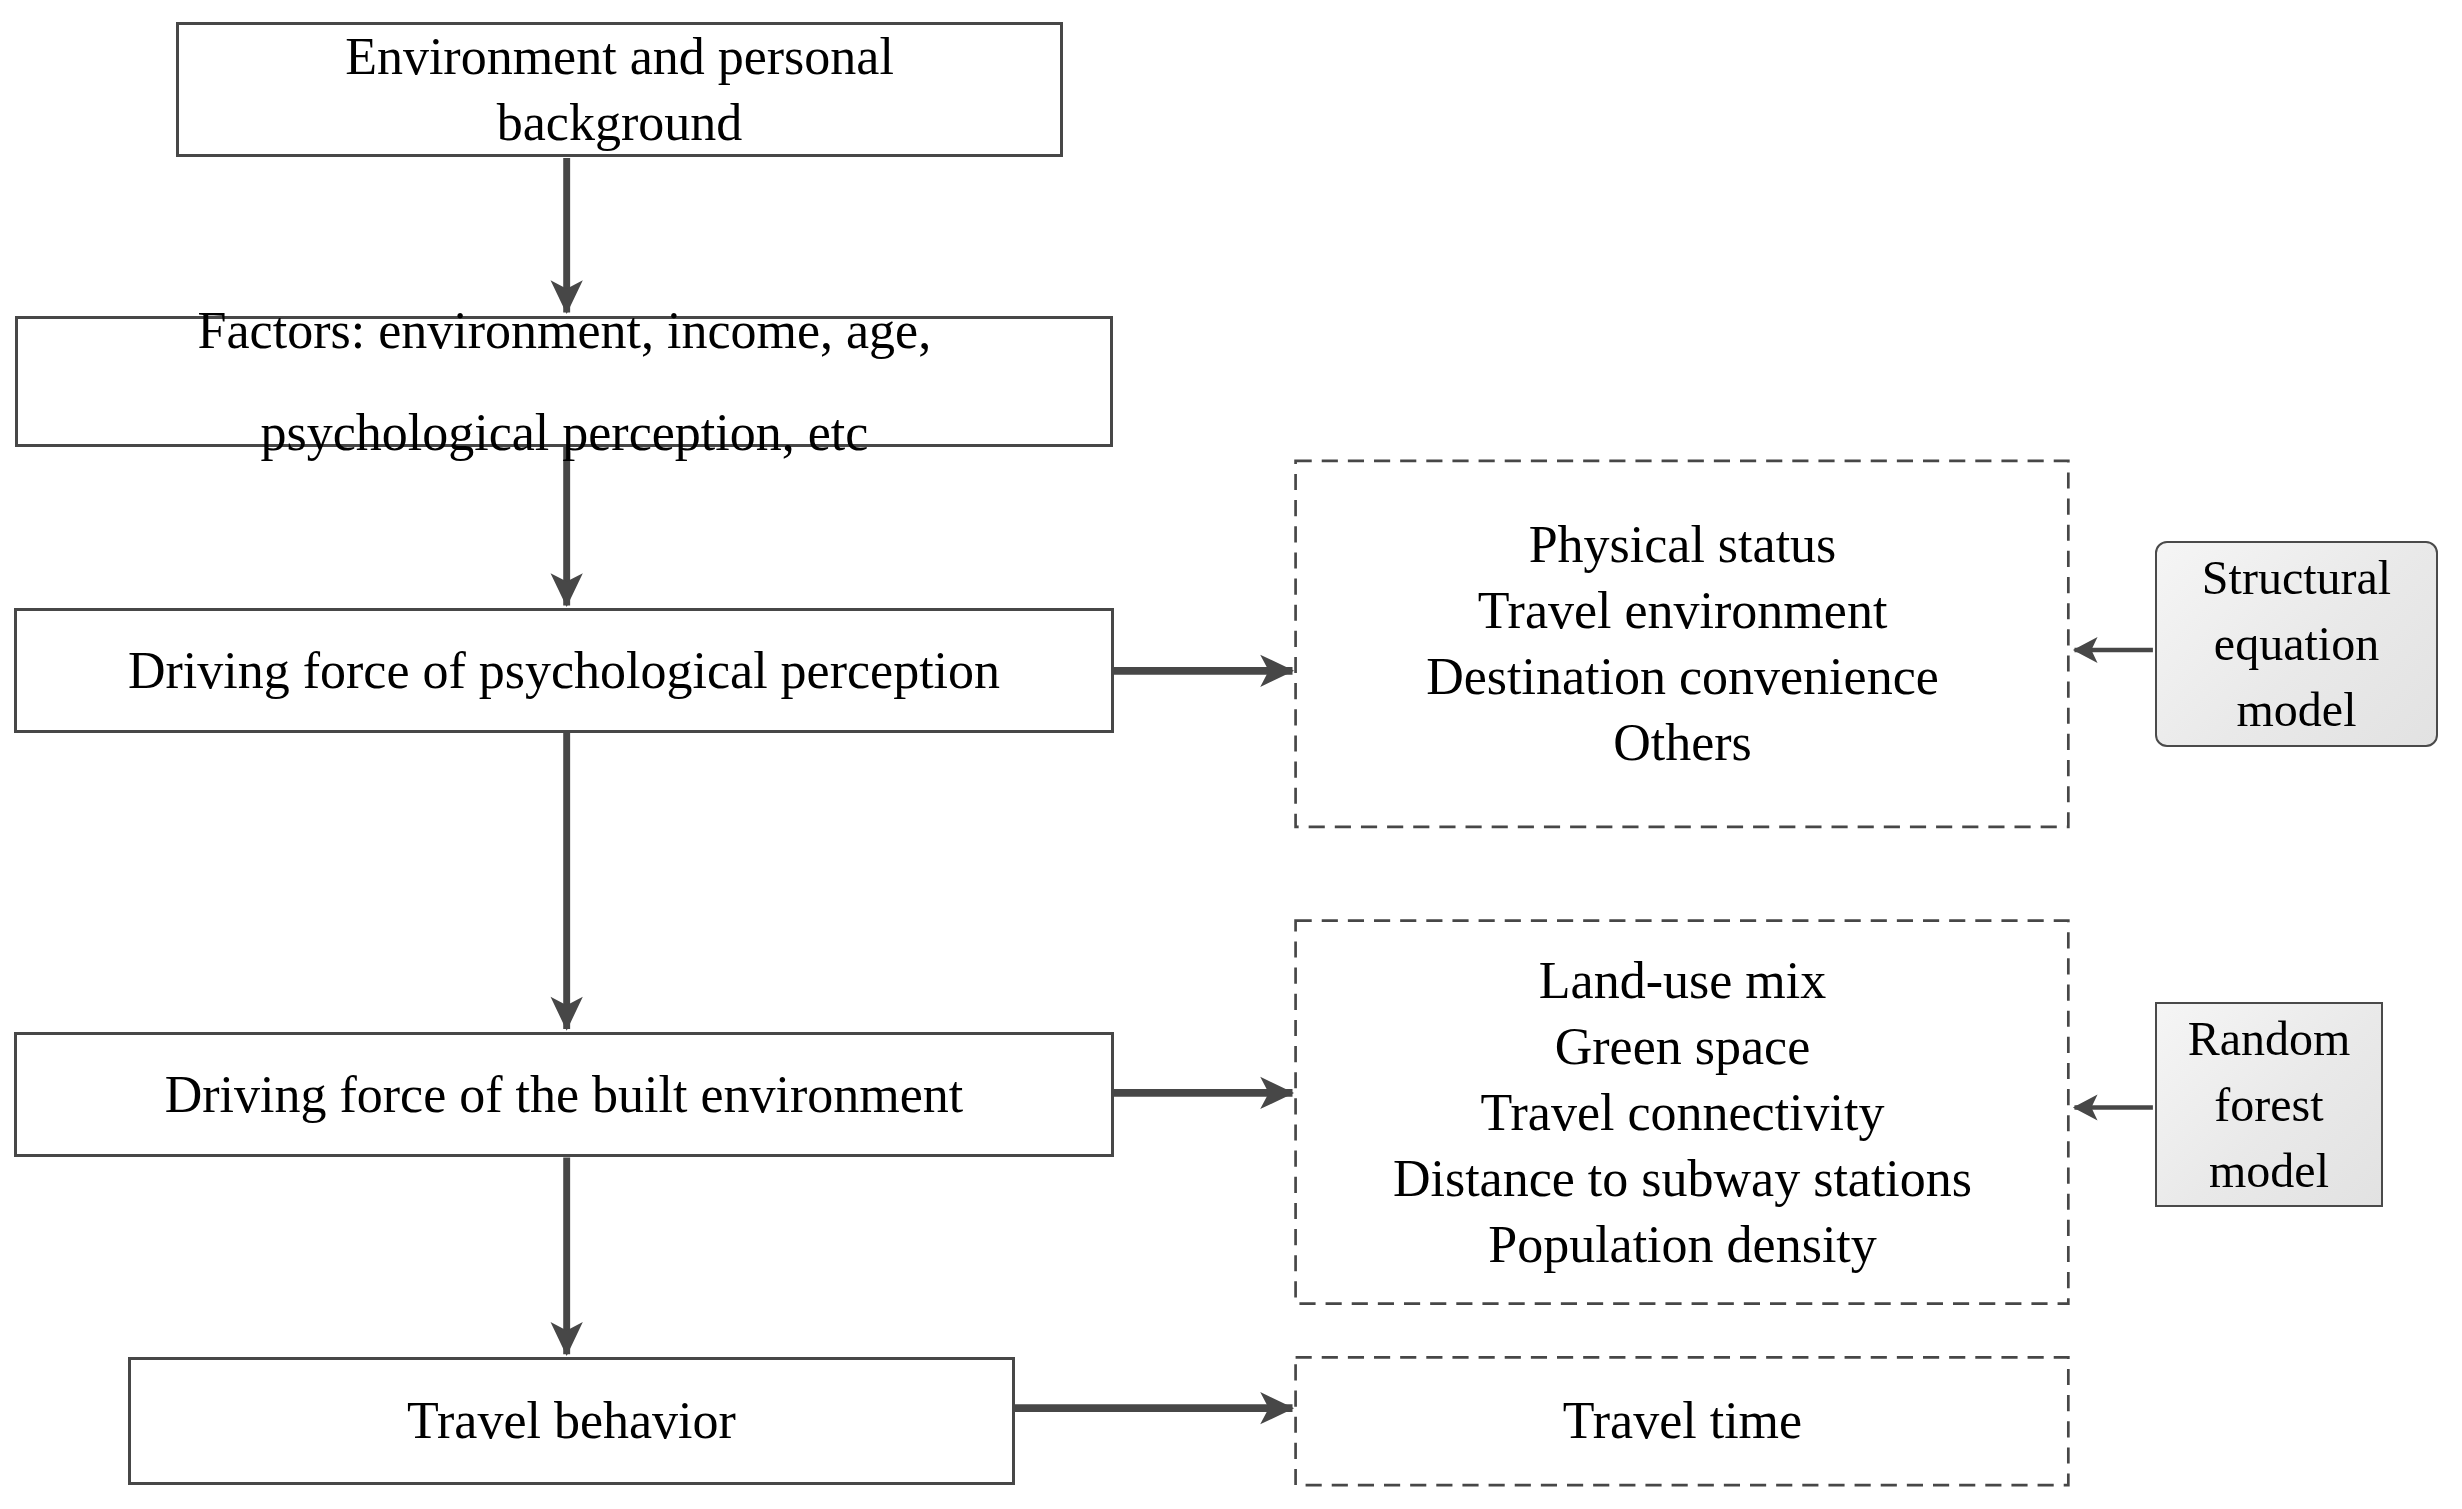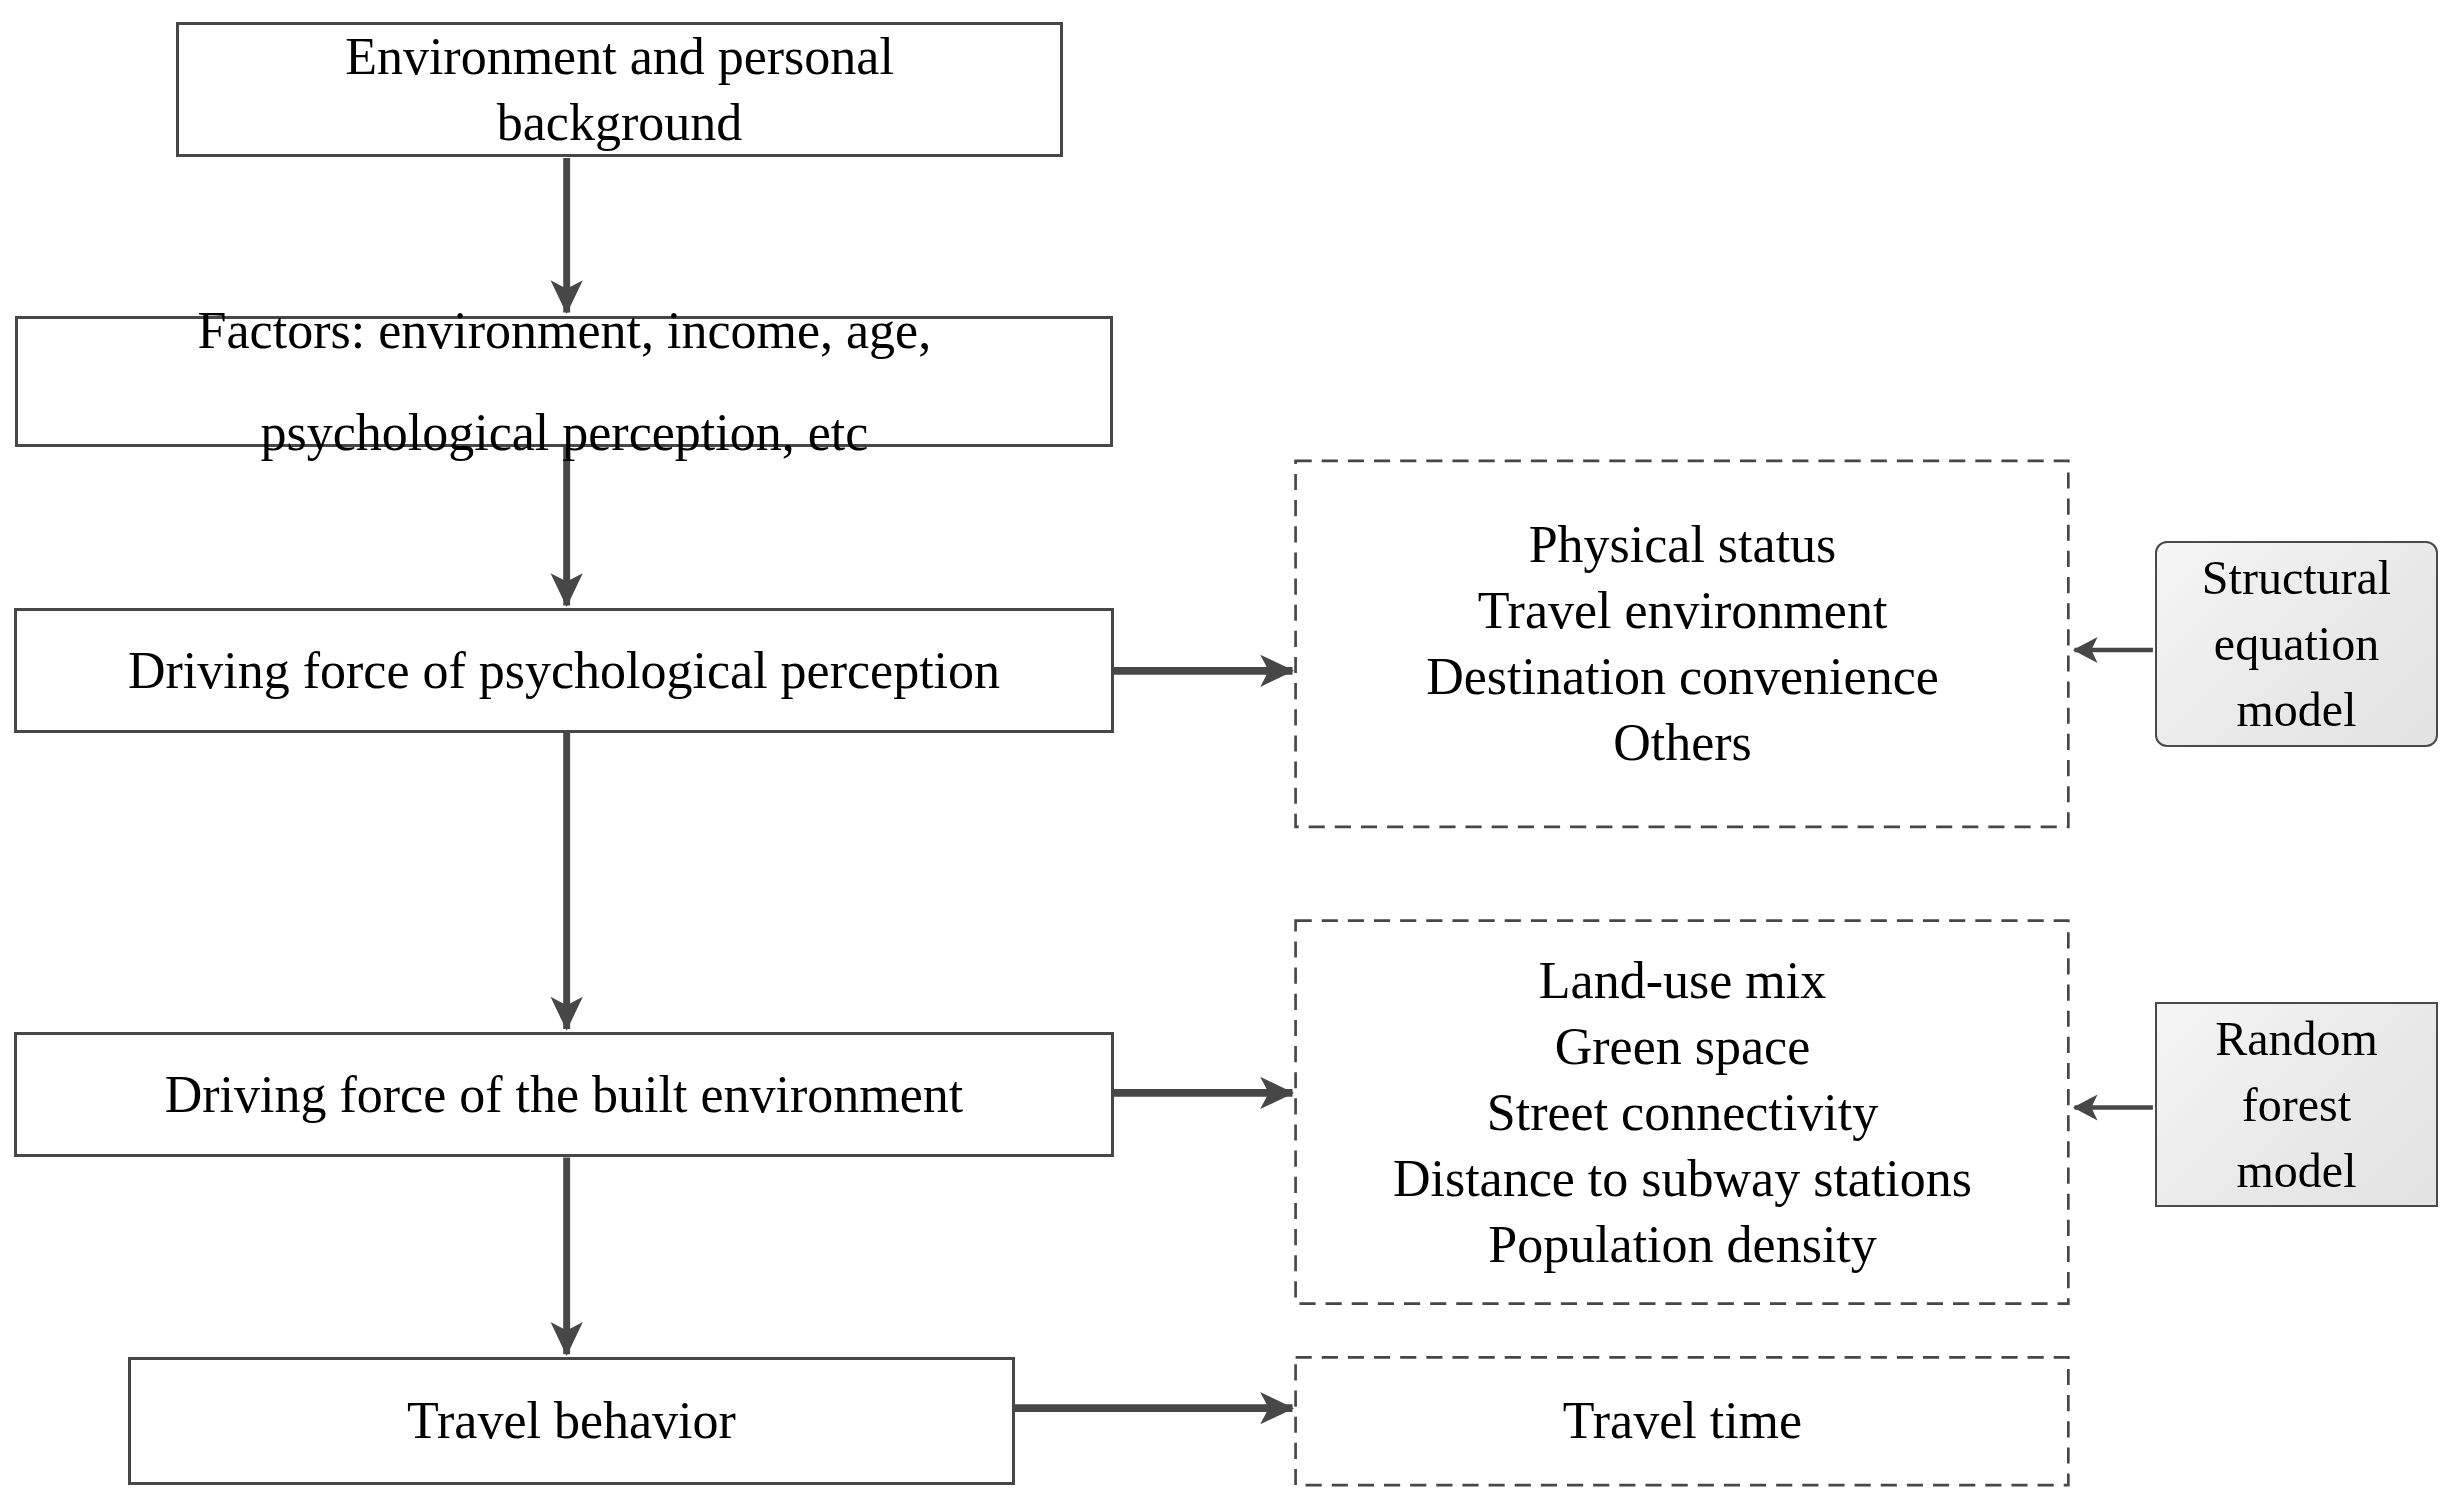--- a/index.html
+++ b/index.html
@@ -107,35 +107,35 @@
   <div class="box dashed-text" style="left:1296px; top:461px; width:773px; height:366px;">
     <div class="tline">Physical status</div>
     <div class="tline">Travel environment</div>
     <div class="tline">Destination convenience</div>
     <div class="tline">Others</div>
   </div>
 
   <div class="box dashed-text" style="left:1296px; top:921px; width:773px; height:383px;">
     <div class="tline">Land-use mix</div>
     <div class="tline">Green space</div>
-    <div class="tline">Street connectivity</div>
+    <div class="tline">Travel connectivity</div>
     <div class="tline">Distance to subway stations</div>
     <div class="tline">Population density</div>
   </div>
 
   <div class="box dashed-text" style="left:1296px; top:1357px; width:773px; height:128px;">
     <div class="tline">Travel time</div>
   </div>
 
   <div class="box model-box" style="left:2155px; top:541px; width:283px; height:206px;border-radius:12px;">
     <div class="tline">Structural</div>
     <div class="tline">equation</div>
     <div class="tline">model</div>
   </div>
 
-  <div class="box model-box" style="left:2155px; top:1002px; width:283px; height:205px;text-align:center;">
+  <div class="box model-box" style="left:2155px; top:1002px; width:228px; height:205px;text-align:center;">
     <div class="tline">Random</div>
     <div class="tline">forest</div>
     <div class="tline">model</div>
   </div>
 
 </div>
 
 
 </body></html>

